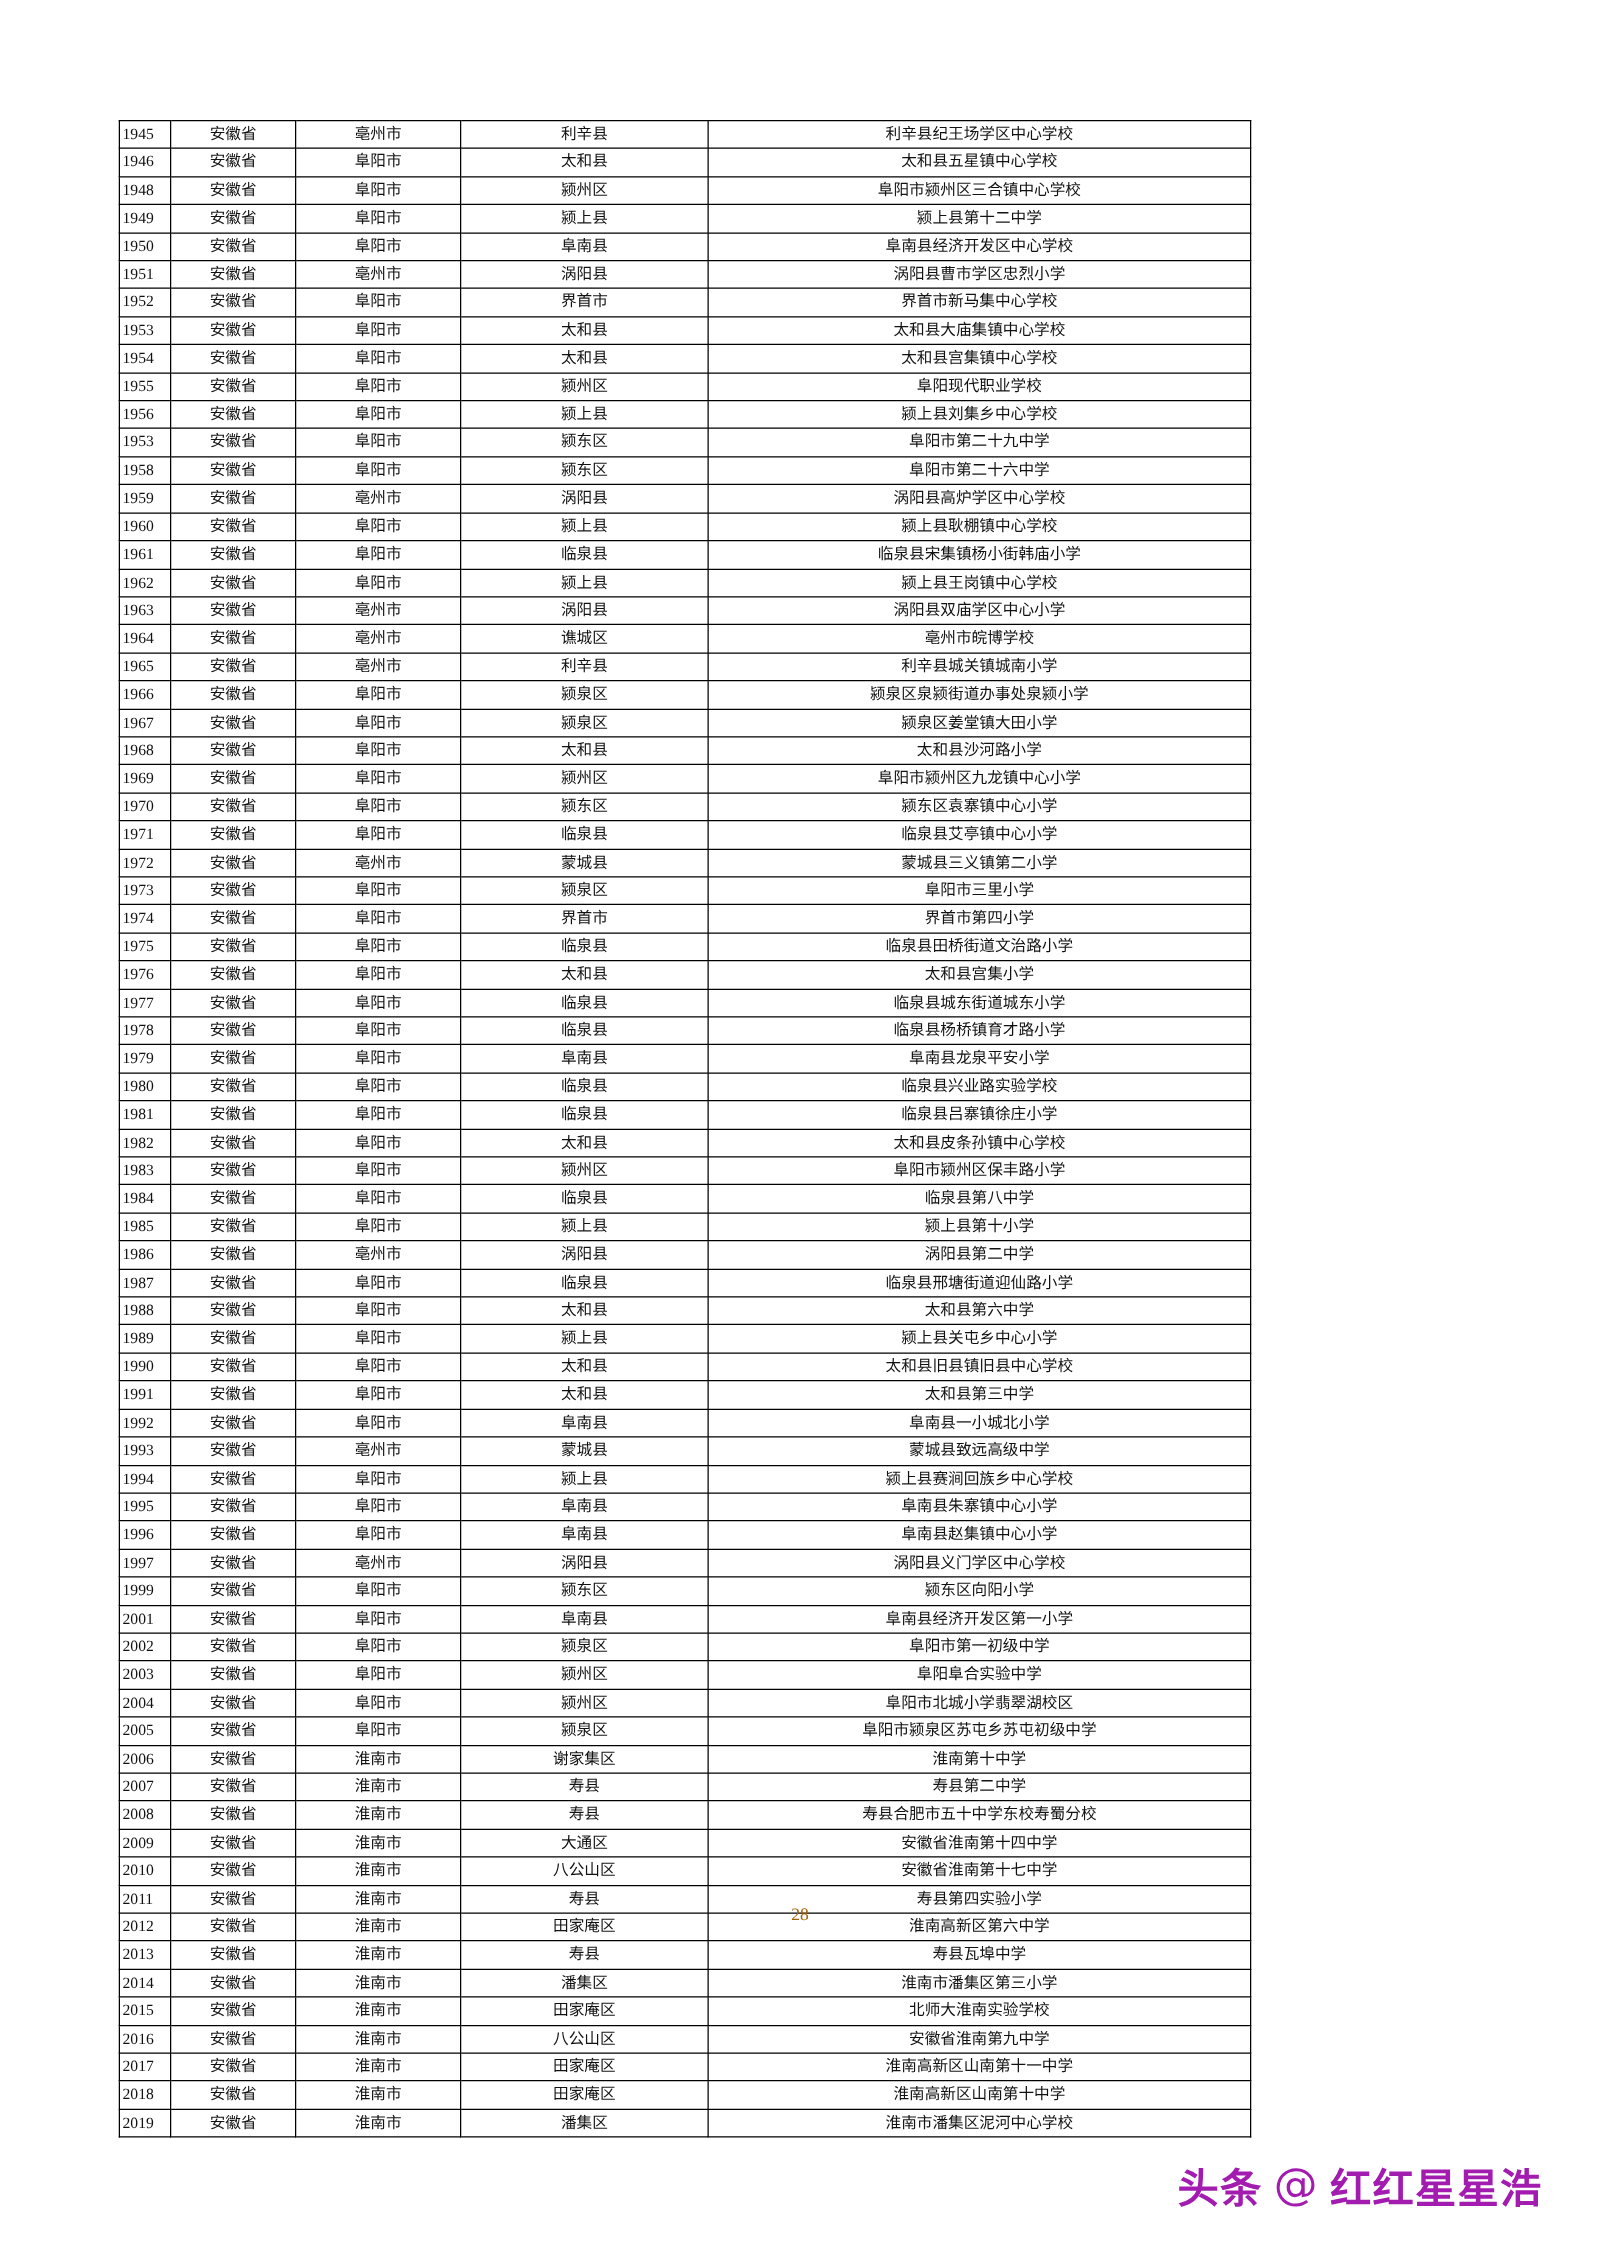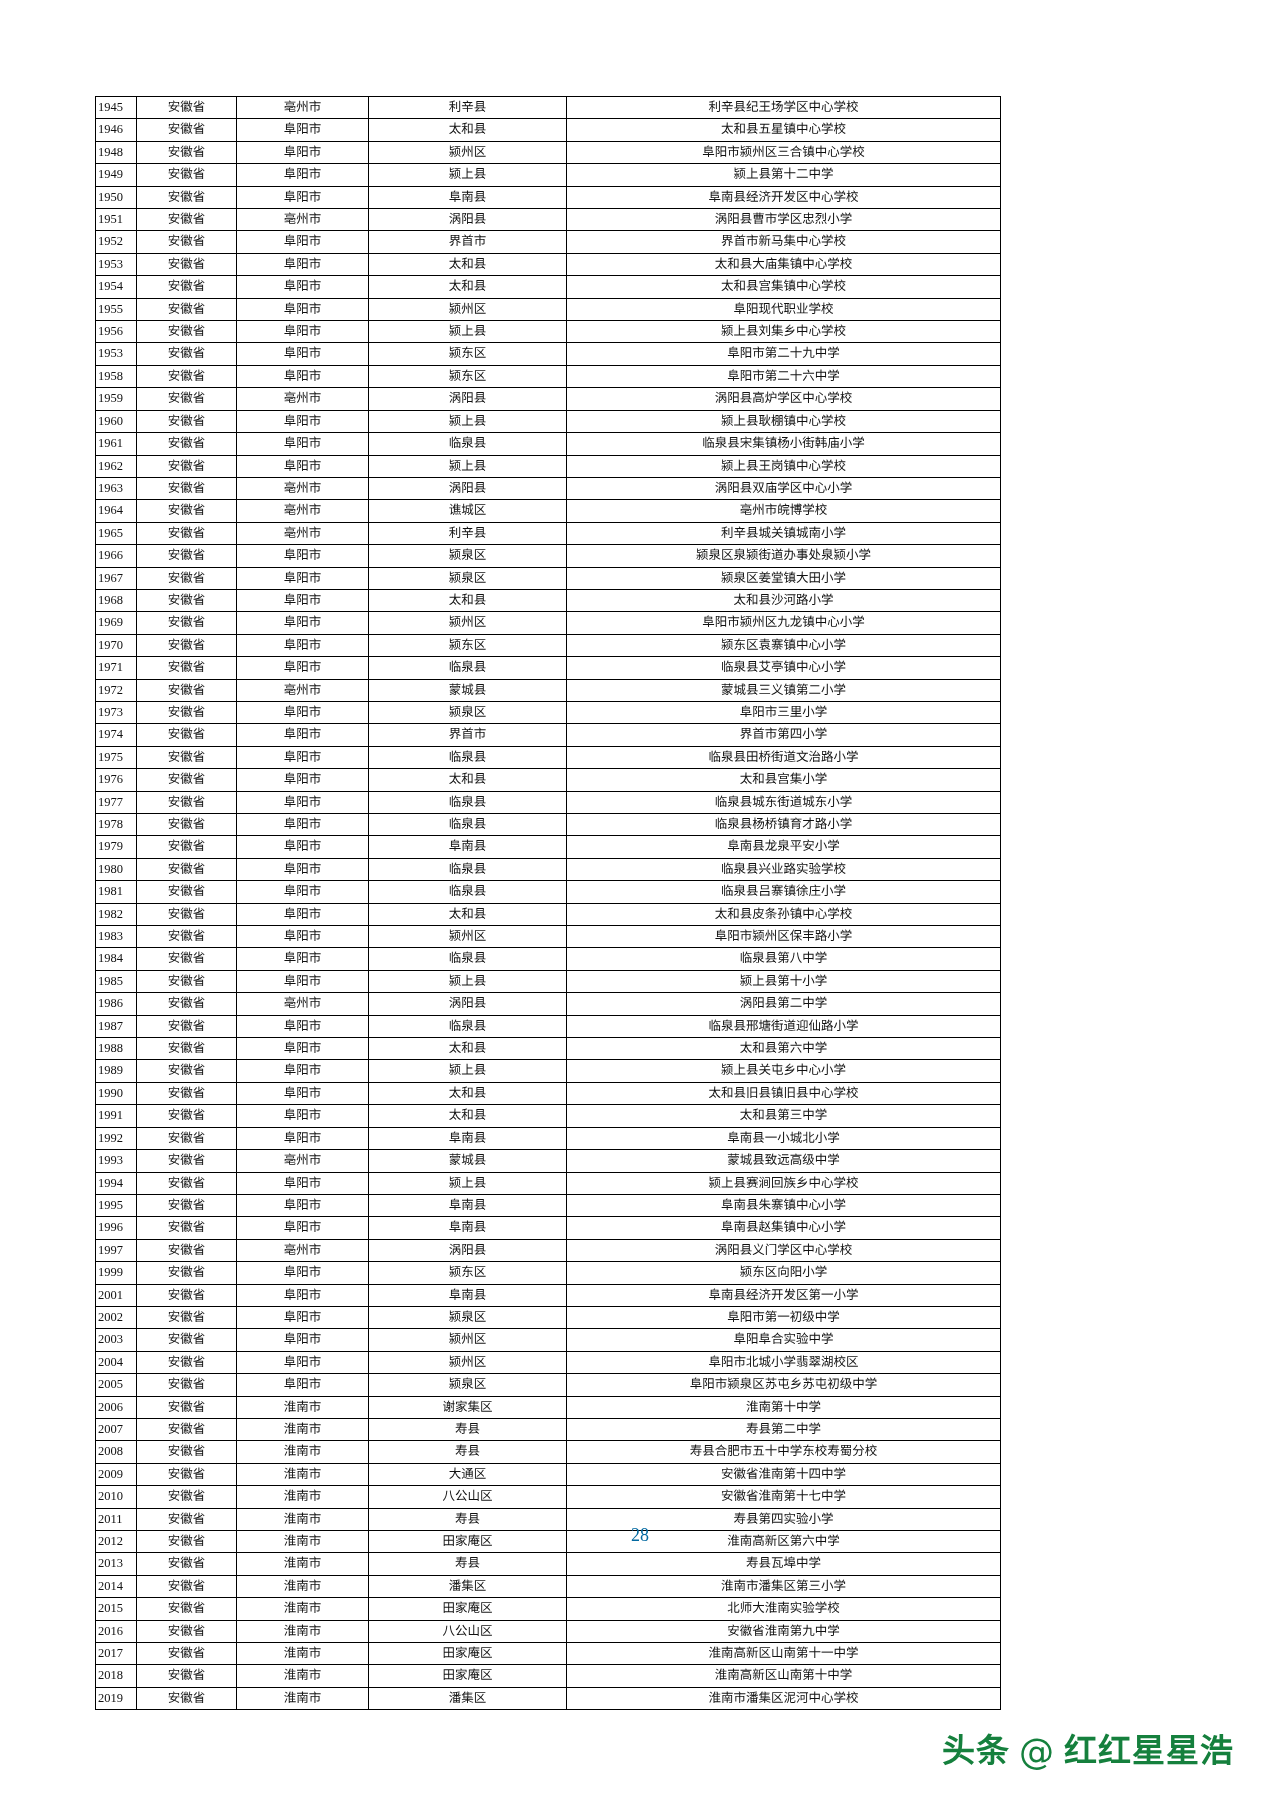--- a/index.html
+++ b/index.html
@@ -68,36 +68,36 @@
     text-align: center;
     font-family: "Liberation Serif", "DejaVu Serif", serif;
   }
 
   .page-number {
     position: absolute;
     left: 0;
     top: 1525px;
     width: 1280px;
     text-align: center;
-    font-size: 18px;
+    font-size: 14px;
     font-family: "Liberation Serif", "DejaVu Serif", serif;
-    color: #0369a1;
+    color: #a16207;
   }
 
   .watermark {
     position: absolute;
     right: 46px;
     bottom: 38px;
     display: flex;
-    align-items: flex-end;
+    align-items: center;
     gap: 9px;
     font-family: "DejaVu Sans", "Liberation Sans", sans-serif;
     font-size: 33px;
     font-weight: bold;
-    color: #15803d;
+    color: #a21caf;
     letter-spacing: 1px;
     white-space: nowrap;
   }
   .watermark .wm-at {
     font-size: 35px;
     font-weight: normal;
   }
 </style>
 </head>
 <body>

